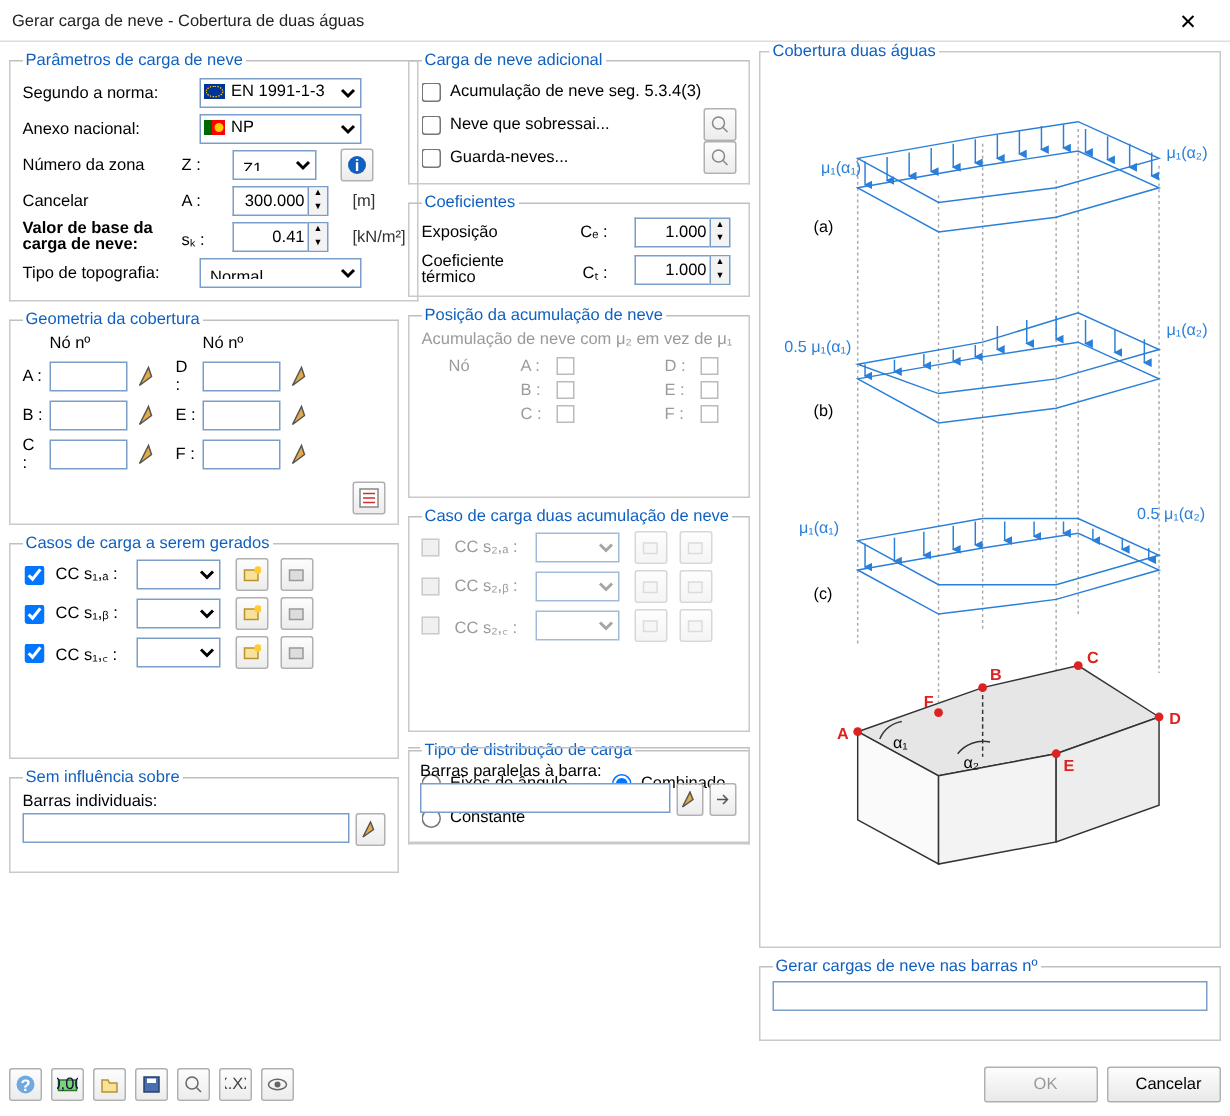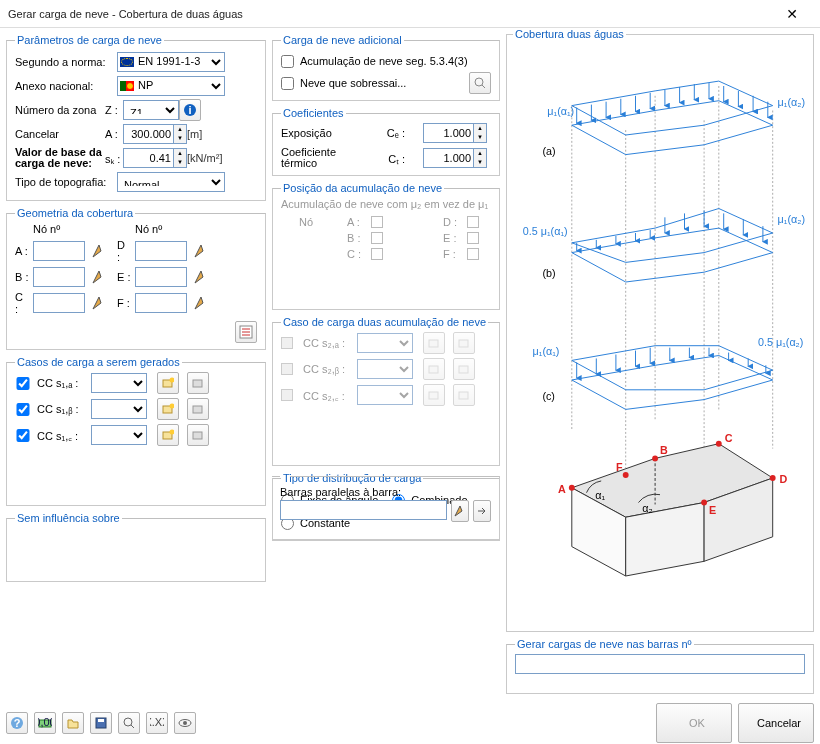--- a/index.html
+++ b/index.html
@@ -6,21 +6,21 @@
   body { margin: 0; background: #fff; width: 820px; height: 744px; overflow: hidden; }
   .titlebar { background: #fff; height: 28px; display: flex; align-items: center; padding: 0 8px; border-bottom: 1px solid #ddd; }
   .titlebar .title { flex: 1; color: #222; }
   .titlebar .close { width: 40px; text-align: center; font-size: 14px; cursor: pointer; }
   .content { display: flex; gap: 6px; padding: 6px; }
   .leftcol { width: 260px; display: flex; flex-direction: column; gap: 6px; }
   .midcol { width: 228px; display: flex; flex-direction: column; gap: 6px; }
   .rightcol { flex: 1; }
   fieldset.grp { border: 1px solid #c9c9c9; border-top-color:#bfbfbf; padding: 4px 8px 6px 8px; margin: 0; position: relative; }
   fieldset.grp > legend { color: #1060c0; padding: 0 2px; font-size: 11px; }
-  .row { display: flex; align-items: center; min-height: 24px; gap: 0; }
+  .row { display: flex; align-items: center; min-height: 24px; gap: 16px; }
   .lbl { width: 102px; }
   select, input[type=text] { border: 1px solid #7a9ec7; height: 20px; background: #fff; padding: 5px 2px; }
   select { height: 20px; }
   .combo-lg { width: 108px; }
   .spin { display: inline-flex; }
   .spin input { width: 50px; text-align: right; border-right: none; }
   .spin .arrows { display: flex; flex-direction: column; border: 1px solid #7a9ec7; width: 14px; }
   .spin .arrows span { flex:1; font-size: 6px; text-align: center; line-height: 8px; background:#f3f3f3; cursor:pointer; }
   .unit { color: #333; }
   .iconbtn { width: 22px; height: 22px; border: 1px solid #b0b0b0; background: linear-gradient(#fdfdfd,#ececec); display:inline-flex; align-items:center; justify-content:center; cursor:pointer; border-radius:2px; }
@@ -31,21 +31,21 @@
   .flag.np::after{content:""; position:absolute; left:43%; top:1px; width:6px; height:6px; background:#ffcc00; border-radius:50%; border:1px solid #ff0000;}
   .check { display:flex; align-items:center; gap:6px; height:22px; }
   input[type=checkbox], input[type=radio] { margin:0; }
   .nodegrid { display:grid; grid-template-columns: 14px 52px 24px 14px 52px 24px; gap:4px 4px; align-items:center; }
   .pick { width:20px; display:inline-flex; justify-content:center; }
   .pick svg { cursor:pointer; }
   .small-select { width: 56px; }
   .disabled { color:#9a9a9a; }
   .bottombar { position:absolute; left:6px; right:6px; bottom:6px; height:30px; display:flex; align-items:center; gap:6px; }
   .bottombar .spacer { flex:1; }
-  .btn { height:40px; min-width:76px; border:1px solid #b0b0b0; background:linear-gradient(#fdfdfd,#e9e9e9); cursor:pointer; border-radius:2px;padding-left:12px; }
+  .btn { height:24px; min-width:76px; border:1px solid #b0b0b0; background:linear-gradient(#fdfdfd,#e9e9e9); cursor:pointer; border-radius:2px;padding-left:12px; }
   .btn.disabled-b { color:#9a9a9a; }
   .diagram-box { border:1px solid #c9c9c9; height: 598px; padding:4px 6px; }
   .diagram-title { color:#1060c0; background:#fff; padding:0 2px; position:relative; top:-11px; }
   .wide-input { width: 100%; height:22px; border:1px solid #cfcfcf; background:#f4f5f8; }
   .sem-row { display:flex; gap:8px; align-items:flex-start; }
   .sem-col { flex:1; display:flex; flex-direction:column; gap:2px; }
   .accum-grid { display:grid; grid-template-columns: 40px 16px 16px 40px 16px 16px; gap:4px 8px; align-items:center; justify-content:start; padding-left:18px;}
   .accum-grid .ck { width:12px; height:12px; border:1px solid #bbb; background:#fff;}
   .cases-grid { display:grid; grid-template-columns: 16px 48px 60px 24px 24px; gap:4px 6px; align-items:center; }
   .mid-cases-grid { display:grid; grid-template-columns: 16px 48px 60px 24px 24px; gap:4px 6px; align-items:center; }
@@ -232,33 +232,57 @@
           <span class="iconbtn">
             <svg width="12" height="12">
               <rect x="1" y="3" width="9" height="7" fill="#ddd" stroke="#999"></rect>
             </svg>
           </span>
       </div>
     </fieldset>
 
     <fieldset class="grp" style="height:70px">
       <legend>Sem influência sobre</legend>
+      <div class="sem-row">
+        <div class="sem-col">
+          <span>Barras individuais:</span>
+          <div style="display:flex; gap:4px;">
+            <input class="wide-input" type="text" style="">
+            <span class="iconbtn">
+                <svg width="12" height="12">
+                  <path d="M1 11 L6 1 L8 6 Z" fill="#e4a94a" stroke="#555"></path>
+                </svg>
+              </span>
+          </div>
+        </div>
+      </div>
     </fieldset>
   </div>
 
   <div class="midcol">
     <fieldset class="grp">
       <legend>Carga de neve adicional</legend>
       <div class="check">
           <input type="checkbox" style="">
           <span>Acumulação de neve seg. 5.3.4(3)</span>
         </div>
       <div class="check">
           <input type="checkbox" style="">
           <span>Neve que sobressai...</span>
+          <span style="flex:1"></span>
+          <span class="iconbtn">
+            <svg width="12" height="12">
+              <circle cx="5" cy="5" r="4" fill="none" stroke="#888"></circle>
+              <path d="M8 8l3 3" stroke="#888"></path>
+            </svg>
+          </span>
+        </div>
+      <div class="check">
+          <input type="checkbox" style="">
+          <span>Guarda-neves...</span>
           <span style="flex:1"></span>
           <span class="iconbtn">
             <svg width="12" height="12">
               <circle cx="5" cy="5" r="4" fill="none" stroke="#888"></circle>
               <path d="M8 8l3 3" stroke="#888"></path>
             </svg>
           </span>
         </div>
     </fieldset>
 

